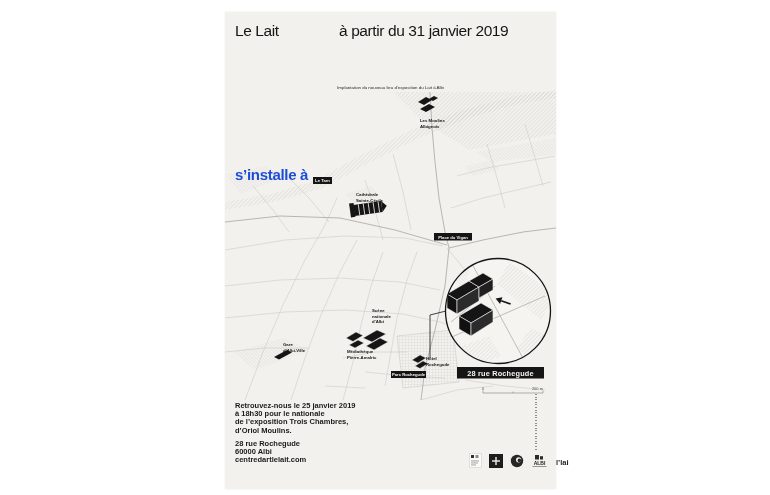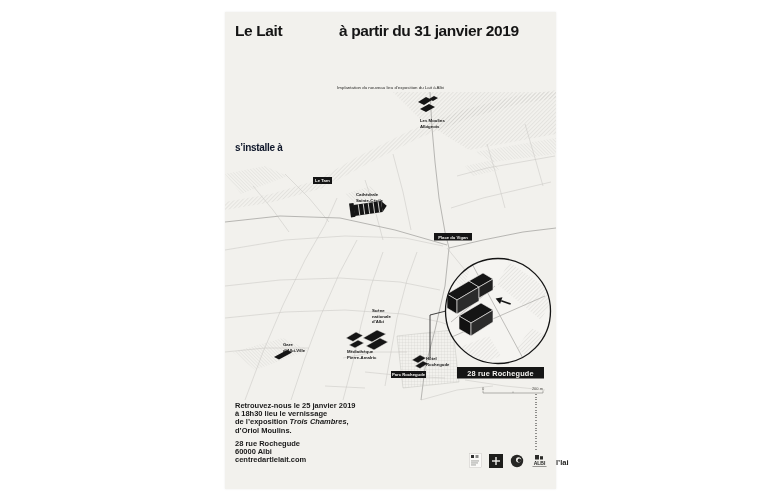--- a/index.html
+++ b/index.html
@@ -1,34 +1,34 @@
 <!DOCTYPE html>
 <html><head>
 <meta charset="utf-8">
 <style>
   html,body{margin:0;padding:0;background:#ffffff;}
   .page{position:relative;width:770px;height:495px;background:#ffffff;overflow:hidden;
         font-family:"Liberation Sans",sans-serif;}
   .poster{position:absolute;left:225px;top:12px;width:331px;height:477px;
           background:#f2f1ed;box-shadow:0 0 2px rgba(0,0,0,0.08);}
-  .hdr{position:absolute;top:10px;font-size:15.5px;font-weight:700;color:#151515;
+  .hdr{position:absolute;top:10px;font-size:15.5px;font-weight:400;color:#151515;
        letter-spacing:-0.4px;white-space:nowrap;}
   .hdr-title{left:10px;}
   .hdr-date{left:114px;}
   .caption-svg{position:absolute;left:0;top:70px;}
   .map-svg{position:absolute;left:0;top:78px;}
-  .headline{position:absolute;left:10px;font-size:10px;font-weight:700;color:#0f172a;
-            letter-spacing:-0.3px;white-space:nowrap;}
+  .headline{position:absolute;left:10px;font-size:15px;font-weight:700;color:#1d4ed8;
+            letter-spacing:-0.3px;white-space:nowrap;margin-top:24px;}
   .headline-1{top:130px;}
   .headline-2{top:236px;}
   .footer-block{position:absolute;left:10px;top:390px;font-size:7.5px;font-weight:700;
                 color:#1a1a1a;line-height:8.2px;white-space:nowrap;}
   .address-block{position:absolute;left:10px;top:428px;font-size:7.5px;font-weight:700;
                  color:#1a1a1a;line-height:8.2px;white-space:nowrap;}
-  .italic{font-style:italic;}
+  .italic{}
   .logos{position:absolute;left:210px;top:441px;display:flex;align-items:center;gap:7px;padding-left:34px;}
   .logo{display:block;}
   .credit-strip{position:absolute;left:310px;top:382px;width:1.5px;height:56px;
     background:repeating-linear-gradient(to bottom,#8f8e8b 0 1px,transparent 1px 2.6px);}
   svg text{font-family:"Liberation Sans",sans-serif;}
   .poi-label{font-size:4.3px;font-weight:700;fill:#151515;}
   .box-label{font-size:4.2px;font-weight:700;fill:#f5f4f1;}
   .scale-label{font-size:4px;font-weight:400;fill:#55544f;}
 </style>
 </head>
@@ -213,21 +213,21 @@
           <line x1="288" y1="301.5" x2="288" y2="303"></line>
           <line x1="318" y1="300.5" x2="318" y2="303"></line>
         </g>
       </g>
     </svg>
 
     <div class="headline headline-1">s’installe à</div>
 
     <div class="footer-block">
       <div>Retrouvez-nous le 25 janvier 2019</div>
-      <div>à 18h30 lieu le vernissage</div>
+      <div>à 18h30 pour le nationale</div>
       <div><span>de l’exposition </span><span class="italic">Trois Chambres</span><span>,</span></div>
       <div>d’Oriol Moulins.</div>
     </div>
 
     <div class="address-block">
       <div>28 rue Rochegude</div>
       <div>60000 Albi</div>
       <div>centredartlelait.com</div>
     </div>
 

